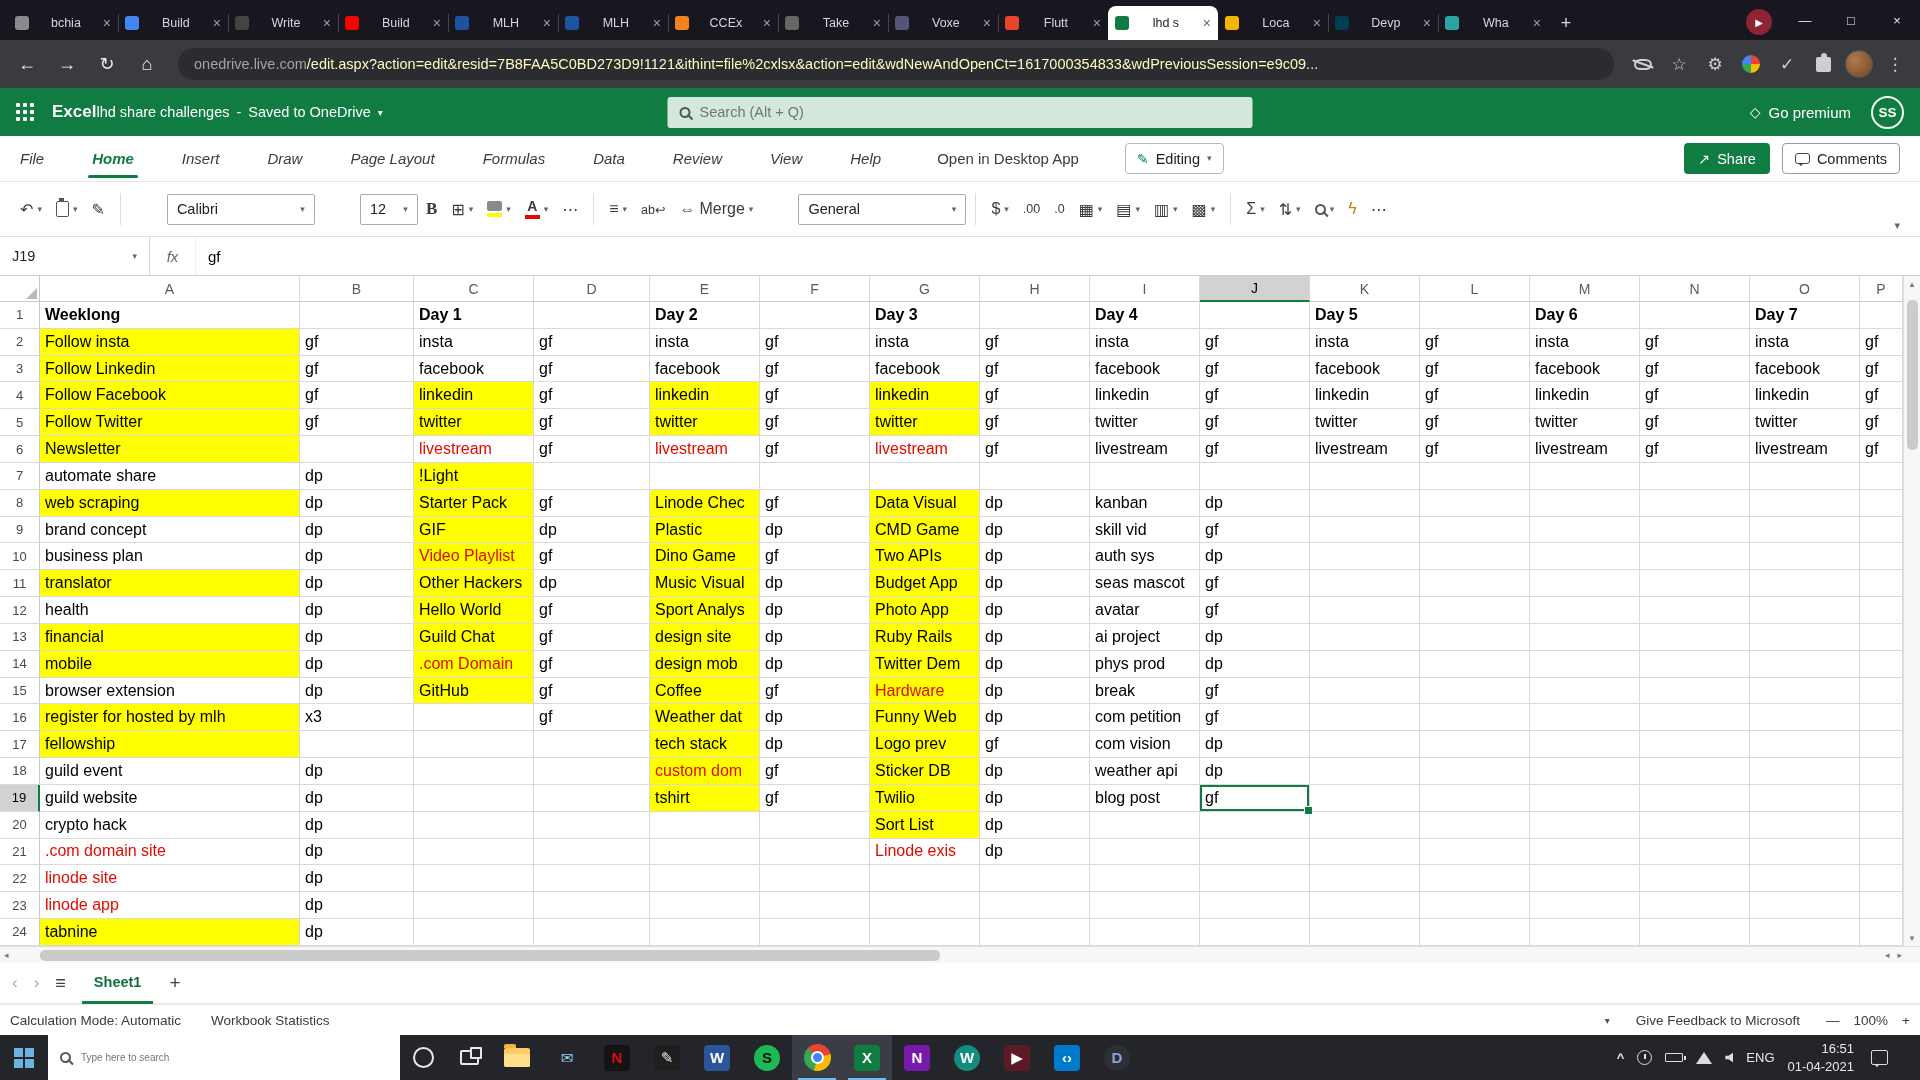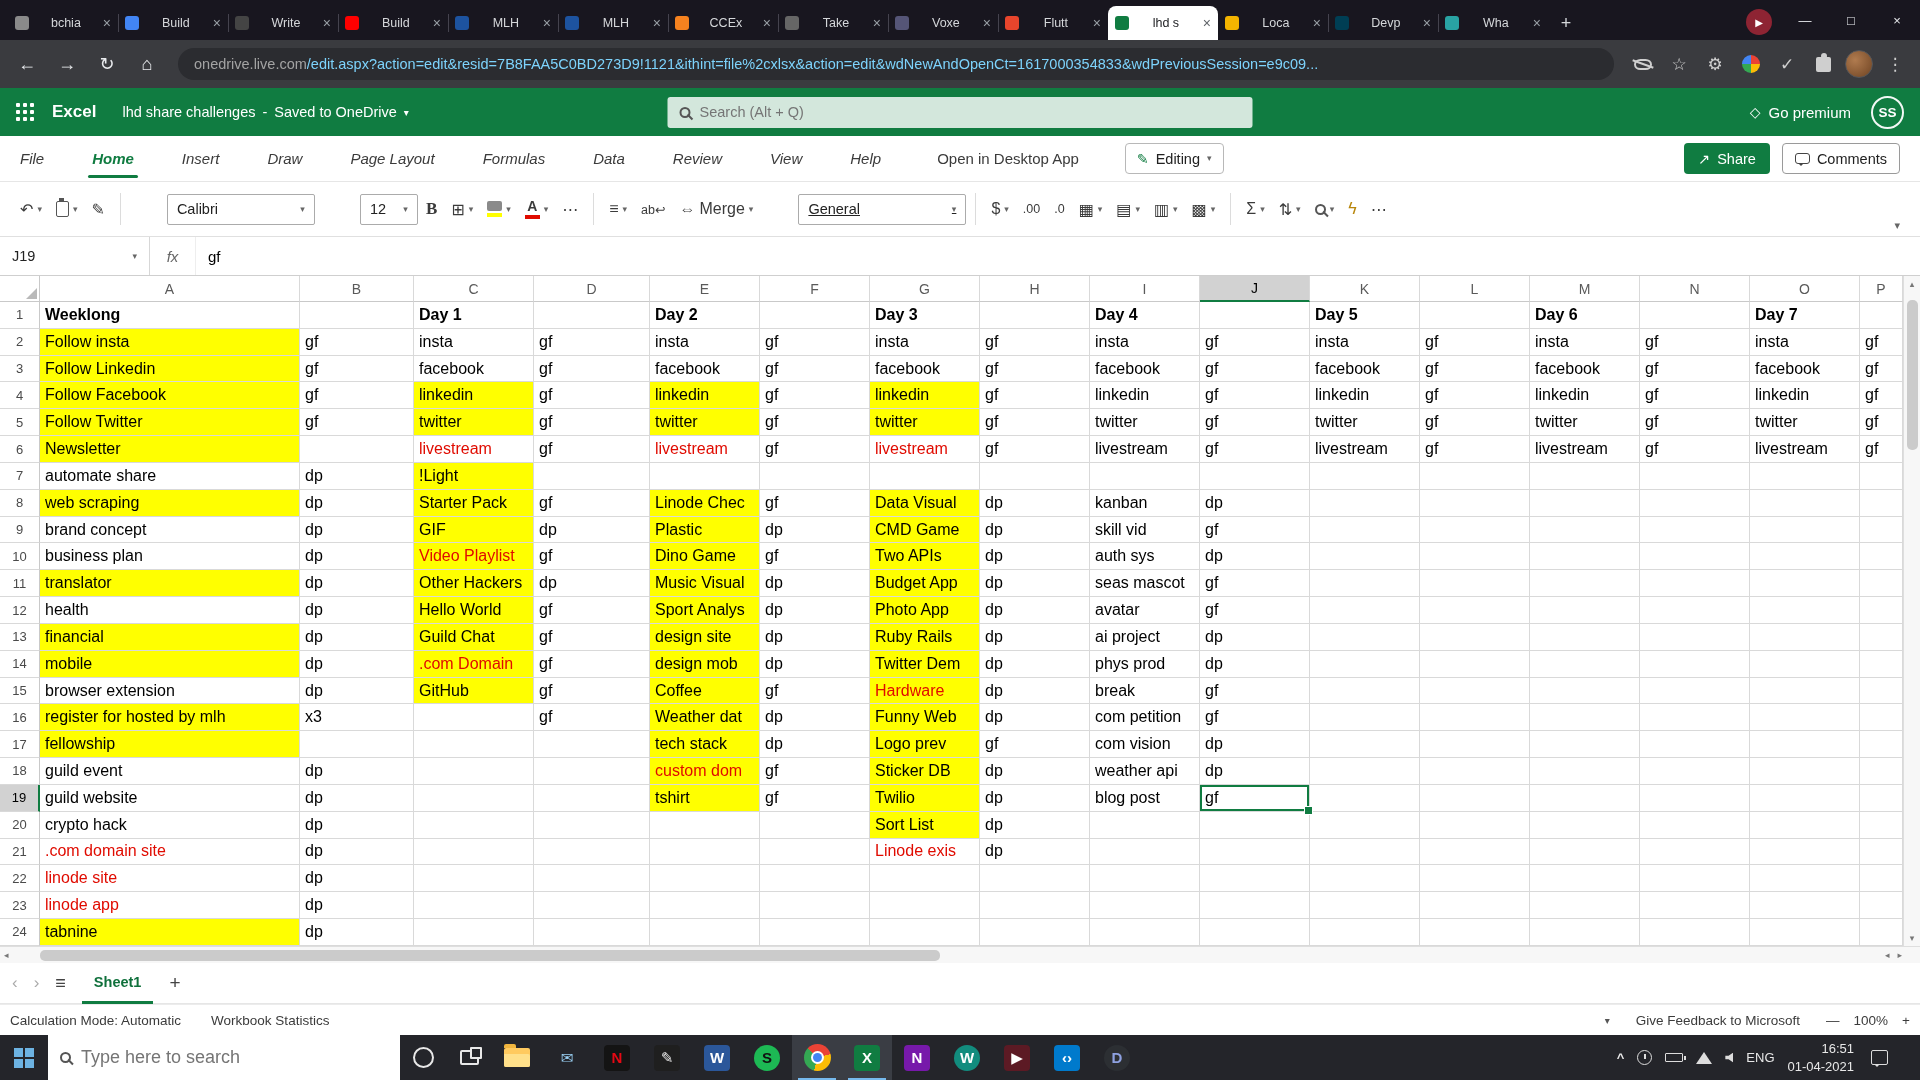--- a/index.html
+++ b/index.html
@@ -21,35 +21,35 @@
   .ts-spacer { flex:1; }
   .media-btn { width:26px; height:26px; border-radius:50%; background:#8e2433; color:#fff; font-size:10px; display:flex; align-items:center; justify-content:center; margin:0 10px 5px 0; }
   .winctl { display:flex; height:100%; }
   .winctl .wbtn { width:46px; height:100%; display:flex; align-items:center; justify-content:center; color:#e8eaed; font-size:13px; }
 
   
   .navbar { height:48px; flex:0 0 48px; background:#3a3b3f; display:flex; align-items:center; padding:0 10px; gap:6px; }
   .nav-btn { width:34px; height:34px; display:flex; align-items:center; justify-content:center; color:#e8eaed; font-size:18px; border-radius:50%; }
   .urlbar { flex:1; height:32px; background:#2b2c30; border-radius:16px; display:flex; align-items:center; padding:0 16px; overflow:hidden; white-space:nowrap; font-size:14.5px; margin:0 8px; }
   .url-host { color:#a3a3a3; }
-  .url-path { color:#7dd3fc; overflow:hidden; text-overflow:ellipsis; }
+  .url-path { color:#fef9c3; overflow:hidden; text-overflow:ellipsis; }
   .nav-ico { width:30px; height:30px; display:flex; align-items:center; justify-content:center; color:#cfcfcf; font-size:17px; }
   .eyeoff { width:18px; height:11px; position:relative; }
   .eyeoff::before { content:""; position:absolute; inset:0; border:2px solid #cfcfcf; border-radius:50% / 70%; }
   .eyeoff::after { content:""; position:absolute; left:-2px; top:4px; width:22px; height:2px; background:#cfcfcf; transform:rotate(20deg); }
   .colorwheel { width:18px; height:18px; border-radius:50%; background:conic-gradient(#ea4335 0 25%, #fbbc05 0 50%, #34a853 0 75%, #4285f4 0 100%); }
   .puzzle { width:15px; height:15px; background:#cfcfcf; border-radius:2px; position:relative; }
   .puzzle::before { content:""; position:absolute; top:-4px; left:5px; width:6px; height:6px; border-radius:50%; background:#cfcfcf; }
   .chrome-avatar { width:28px; height:28px; border-radius:50%; background:radial-gradient(circle at 35% 35%, #b07b4f, #6e4322); border:1px solid #55565a; }
 
   
   .suite-header { height:48px; flex:0 0 48px; background:#107c41; display:flex; align-items:center; padding:0 16px; position:relative; color:#fff; }
   .waffle { display:grid; grid-template-columns:repeat(3,4px); grid-gap:3px; margin-right:18px; }
   .waffle span { width:4px; height:4px; background:#fff; border-radius:1px; }
-  .app-name { font-size:17px; font-weight:bold; margin-right:26px; }
+  .app-name { font-size:17px; font-weight:bold; }
   .doc-title-wrap { display:flex; align-items:center; gap:7px; font-size:14.5px; }
   .title-chev { font-size:10px; }
   .suite-search { position:absolute; left:50%; transform:translateX(-50%); width:585px; height:31px; background:rgba(255,255,255,0.82); border-radius:3px; display:flex; align-items:center; gap:9px; padding:0 12px; color:#333; }
   .suite-search input { border:none; outline:none; background:transparent; font-size:14.5px; color:#333; width:100%; font-family:inherit; }
   .mag { width:11px; height:11px; border:2px solid #555; border-radius:50%; position:relative; flex:0 0 11px; }
   .mag::after { content:""; position:absolute; width:7px; height:2px; background:#555; transform:rotate(45deg); right:-5px; bottom:-2px; }
   .suite-right { margin-left:auto; display:flex; align-items:center; gap:20px; }
   .premium { display:flex; align-items:center; gap:8px; font-size:15px; }
   .prem-ico { font-size:14px; }
   .suite-avatar { width:33px; height:33px; border-radius:50%; border:2px solid rgba(255,255,255,0.95); display:flex; align-items:center; justify-content:center; font-size:13.5px; font-weight:bold; }
@@ -70,21 +70,21 @@
   .bubble::after { content:""; position:absolute; left:2px; bottom:-6px; border:3px solid transparent; border-top-color:#444; }
 
   
   .toolbar { height:55px; flex:0 0 55px; background:#fff; border-bottom:1px solid #e0e0e0; display:flex; align-items:center; padding:0 14px; gap:2px; }
   .tbtn { display:flex; align-items:center; gap:4px; padding:0 6px; height:34px; color:#3b3b3b; font-size:16px; border-radius:3px; }
   .chev { font-size:9px; color:#666; line-height:1; }
   .vsep { width:1px; height:32px; background:#dcdcdc; margin:0 7px; flex:0 0 1px; }
   .tb-select { display:flex; align-items:center; justify-content:space-between; border:1px solid #ababab; height:31px; padding:0 9px; font-size:14.5px; color:#222; background:#fff; border-radius:2px;margin-left:37px; }
   .sel-font { width:148px; margin-right:6px; }
   .sel-size { width:58px; }
-  .sel-format { width:168px;text-decoration:underline; }
+  .sel-format { width:168px; }
   .bold-b { font-weight:bold; font-size:17px; font-family:"Liberation Serif","DejaVu Serif",serif; }
   .stackbar { display:flex; flex-direction:column; align-items:center; line-height:1; gap:2px; }
   .stackbar .bar { width:15px; height:4px; }
   .fillic { width:15px; height:10px; background:#8a8a8a; border-radius:2px; }
   .clip { width:13px; height:16px; border:1.5px solid #555; border-radius:2px; position:relative; }
   .clip::before { content:""; position:absolute; top:-4px; left:2.5px; width:5px; height:3px; background:#555; }
   .smalltxt { font-size:12.5px; }
   .collapse-chev { margin-left:auto; color:#666; font-size:11px; align-self:flex-end; padding:0 6px 4px 0; }
 
   
@@ -135,21 +135,21 @@
   .sb-chev { color:#555; font-size:10px; }
   .zoomctl { display:flex; align-items:center; gap:14px; }
 
   
   .taskbar { height:45px; flex:0 0 45px; background:#24252a; display:flex; align-items:stretch; color:#e8e8e8; }
   .start { width:48px; display:flex; align-items:center; justify-content:center; }
   .startwin { display:grid; grid-template-columns:9px 9px; grid-template-rows:9px 9px; gap:2px; }
   .startwin span { background:#6db3e2; }
   .tsearch { width:352px; background:#fff; display:flex; align-items:center; gap:10px; padding:0 12px; }
   .tsearch .mag { border-color:#555; }
-  .tsearch input { border:none; outline:none; font-size:18px; color:#333; width:100%; font-family:inherit; background:transparent; }
+  .tsearch input { border:none; outline:none; font-size:10px; color:#333; width:100%; font-family:inherit; background:transparent; }
   .tsys { width:46px; display:flex; align-items:center; justify-content:center; }
   .cortana { width:21px; height:21px; border:2px solid #e8e8e8; border-radius:50%; }
   .taskview { width:19px; height:15px; border:2px solid #e8e8e8; border-radius:2px; position:relative; }
   .taskview::after { content:""; position:absolute; right:-5px; top:-5px; width:8px; height:8px; border:2px solid #e8e8e8; border-radius:1px; background:#24252a; }
   .taskbar-apps { display:flex; align-items:stretch; }
   .tapp { width:50px; display:flex; align-items:center; justify-content:center; position:relative; }
   .tapp.active { background:#3a3d44; }
   .tapp.active::after { content:""; position:absolute; left:6px; right:6px; bottom:0; height:2px; background:#76b9ed; }
   .tletter { width:26px; height:26px; border-radius:4px; display:flex; align-items:center; justify-content:center; font-size:15px; font-weight:bold; }
   .ticon-folder { width:26px; height:19px; background:#ffca5f; border-radius:2px; position:relative; }

